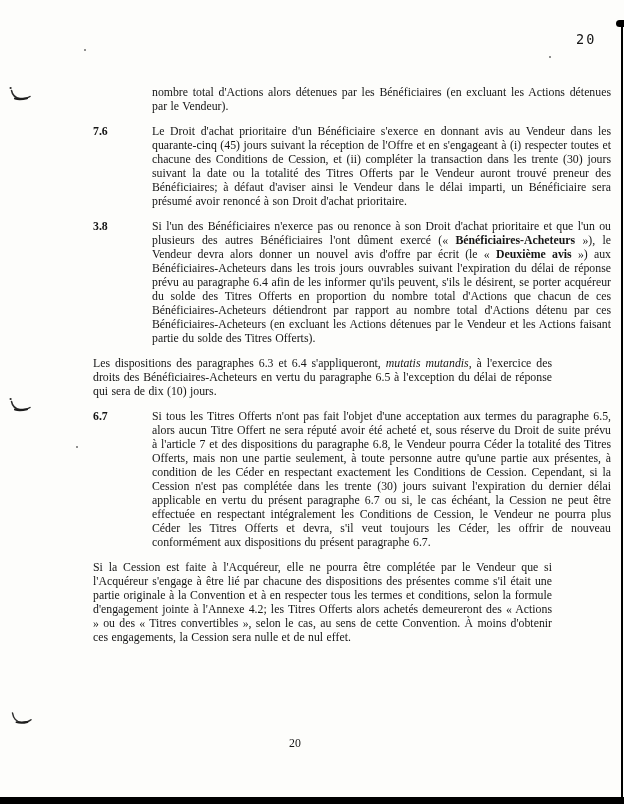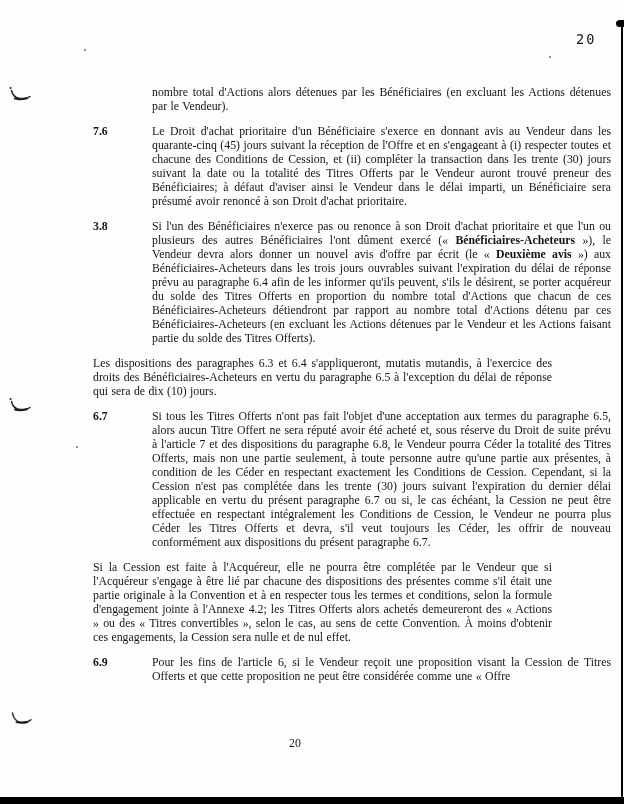--- a/index.html
+++ b/index.html
@@ -23,21 +23,21 @@
   .para-num {
     flex: none; width: 59px;
     font-weight: bold; font-size: 11.8px; line-height: 14px;
   }
   .para-body {
     width: 459px; text-align: justify;
     font-size: 11.8px; line-height: 14px;
     word-spacing: 0.04em;
   }
   .para-body span.b { font-weight: bold; }
-  .para-body span.i { }
+  .para-body span.i { font-style: italic; }
   .page-footer-num {
     position: absolute; top: 736px; left: 289px;
     font-size: 11.8px;
   }
   
   .scan-bottom-bar {
     position: absolute; left: 0; top: 797px; width: 624px; height: 7px;
     background: #000;
   }
   .scan-right-line {
@@ -79,24 +79,20 @@
       <div class="para">
         <div class="para-body"><span>Les dispositions des paragraphes 6.3 et 6.4 s'appliqueront, </span><span class="i">mutatis mutandis</span><span>, à l'exercice des droits des Bénéficiaires-Acheteurs en vertu du paragraphe 6.5 à l'exception du délai de réponse qui sera de dix (10) jours.</span></div>
       </div>
       <div class="para">
         <div class="para-num">6.7</div>
         <div class="para-body"><span>Si tous les Titres Offerts n'ont pas fait l'objet d'une acceptation aux termes du paragraphe 6.5, alors aucun Titre Offert ne sera réputé avoir été acheté et, sous réserve du Droit de suite prévu à l'article 7 et des dispositions du paragraphe 6.8, le Vendeur pourra Céder la totalité des Titres Offerts, mais non une partie seulement, à toute personne autre qu'une partie aux présentes, à condition de les Céder en respectant exactement les Conditions de Cession. Cependant, si la Cession n'est pas complétée dans les trente (30) jours suivant l'expiration du dernier délai applicable en vertu du présent paragraphe 6.7 ou si, le cas échéant, la Cession ne peut être effectuée en respectant intégralement les Conditions de Cession, le Vendeur ne pourra plus Céder les Titres Offerts et devra, s'il veut toujours les Céder, les offrir de nouveau conformément aux dispositions du présent paragraphe 6.7.</span></div>
       </div>
       <div class="para">
         <div class="para-body"><span>Si la Cession est faite à l'Acquéreur, elle ne pourra être complétée par le Vendeur que si l'Acquéreur s'engage à être lié par chacune des dispositions des présentes comme s'il était une partie originale à la Convention et à en respecter tous les termes et conditions, selon la formule d'engagement jointe à l'Annexe 4.2; les Titres Offerts alors achetés demeureront des « Actions » ou des « Titres convertibles », selon le cas, au sens de cette Convention. À moins d'obtenir ces engagements, la Cession sera nulle et de nul effet.</span></div>
       </div>
-      <div class="para">
-        <div class="para-num">6.9</div>
-        <div class="para-body"><span>Pour les fins de l'article 6, si le Vendeur reçoit une proposition visant la Cession de Titres Offerts et que cette proposition ne peut être considérée comme une « Offre</span></div>
-      </div>
     </div>
 </div>
 
 <div class="page-footer-num">20</div>
 
 <svg class="pen-mark pen-mark-1" viewBox="0 0 24 16">
   <circle cx="2.6" cy="2" r="1.1" fill="#2b2b2b"></circle>
   <path d="M3.5,4.5 C4.5,9.5 7,12 12,12.5 C16,12.8 20,12 22,10.5" fill="none" stroke="#2b2b2b" stroke-width="1.5" stroke-linecap="round"></path>
   <path d="M7,12.6 C10,13.5 15,13.3 19,12.2" fill="none" stroke="#1d1d1d" stroke-width="2.1" stroke-linecap="round"></path>
 </svg>

